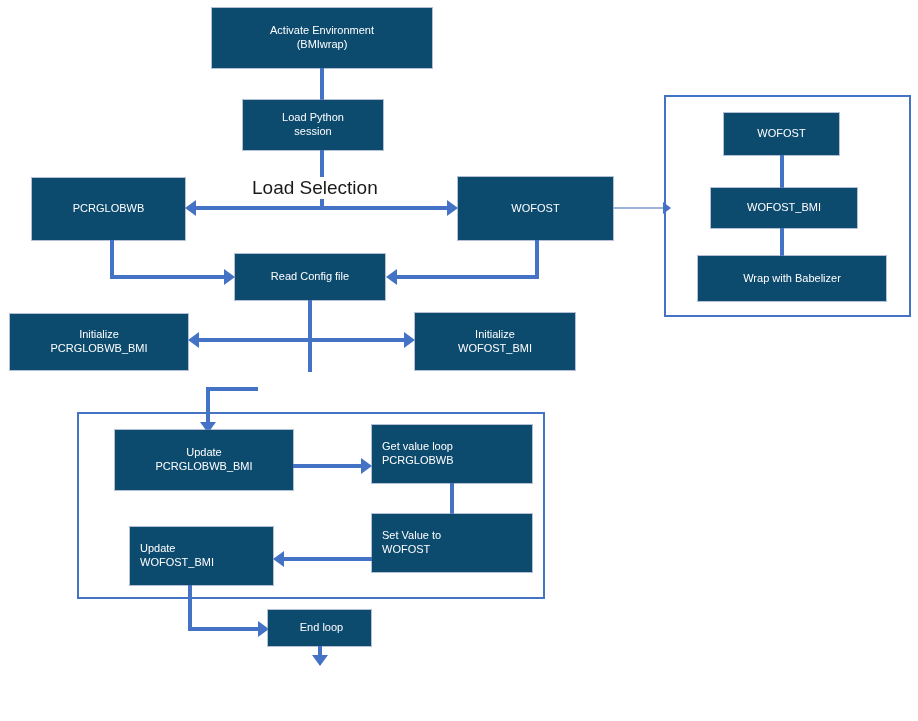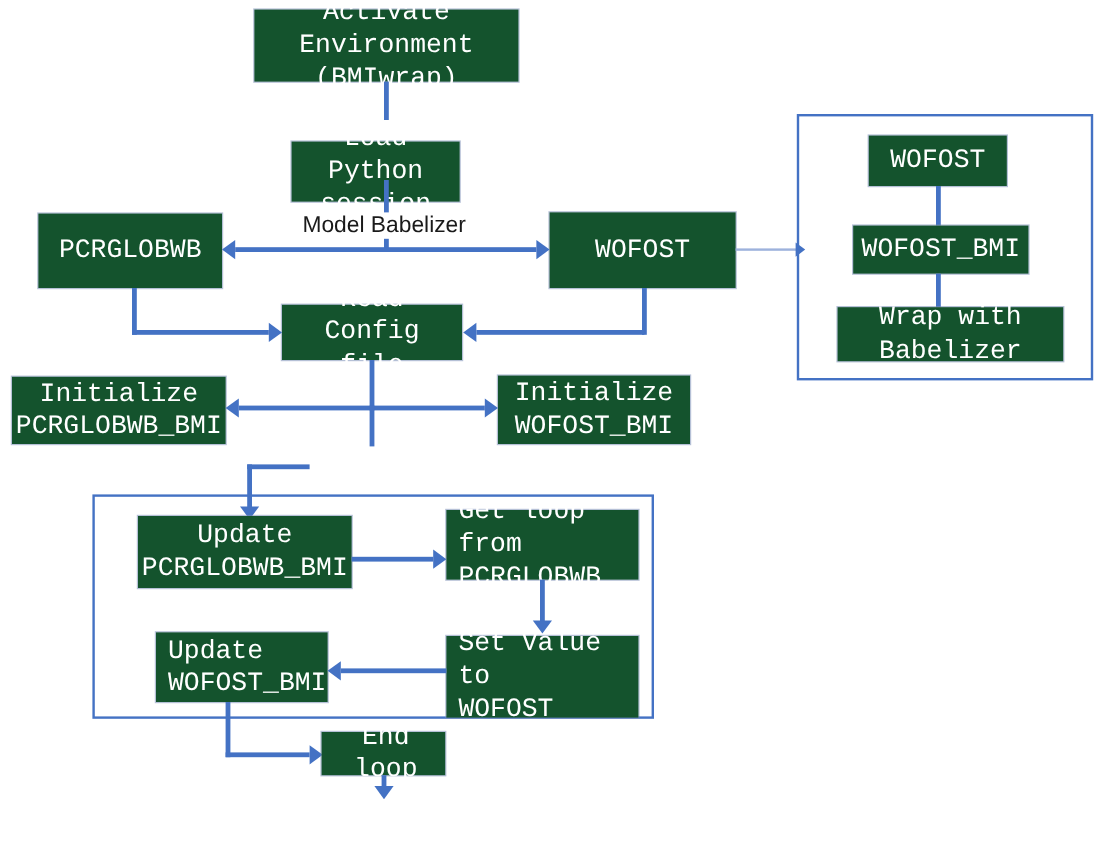--- a/index.html
+++ b/index.html
@@ -11,33 +11,32 @@
   #canvas {
     position: relative;
     width: 918px;
     height: 721px;
     background: #ffffff;
     font-family: "Liberation Sans", sans-serif;
     overflow: hidden;
   }
   .node {
     position: absolute;
-    background: #14532d;
+    background: #0c4a6e;
     color: #ffffff;
     display: flex;
     align-items: center;
     justify-content: center;
     text-align: center;
-    font-size: 22px;
+    font-size: 11px;
     line-height: 1.25;
     box-sizing: border-box;
     padding: 2px 6px;
     white-space: pre-line;
     box-shadow: 0 0 0 1px rgba(120,140,180,0.55);
-    font-family: Liberation Mono, monospace;
   }
   .node.left-align {
     justify-content: flex-start;
     text-align: left;
     padding-left: 10px;
   }
   .group-box {
     position: absolute;
     border: 2px solid #4472C4;
     box-sizing: border-box;
@@ -83,26 +82,26 @@
 </head>
 <body>
 
 <div id="canvas">
 
   <div class="node" style="left:212px; top:8px; width:220px; height:60px;">Activate Environment
 (BMIwrap)</div>
 
   <div class="conn v" style="left:320px; top:68px; height:32px;"></div>
 
-  <div class="node" style="left:243px; top:100px; width:140px; height:50px;margin-top:18px;">Load Python
+  <div class="node" style="left:243px; top:100px; width:140px; height:50px;">Load Python
 session</div>
 
   <div class="conn v" style="left:320px; top:150px; height:60px;"></div>
 
-  <div class="label-text" style="left:248px; top:177px; background:#ffffff; padding:0 4px;">Model Babelizer</div>
+  <div class="label-text" style="left:248px; top:177px; background:#ffffff; padding:0 4px;">Load Selection</div>
 
   <div class="node" style="left:32px; top:178px; width:153px; height:62px;">PCRGLOBWB</div>
 
   <div class="node" style="left:458px; top:177px; width:155px; height:63px;">WOFOST</div>
 
   <div class="conn h" style="left:196px; top:206px; width:251px;"></div>
   <div class="arrow left" style="left:185px; top:200px;"></div>
   <div class="arrow right" style="left:447px; top:200px;"></div>
 
   <div class="conn thin h" style="left:613px; top:207px; width:52px;"></div>
@@ -147,30 +146,30 @@
 
   <div class="conn h" style="left:206px; top:387px; width:52px;"></div>
   <div class="conn v" style="left:206px; top:387px; height:46px;"></div>
   <div class="arrow down" style="left:200px; top:422px;"></div>
 
   <div class="group-box" style="left:77px; top:412px; width:468px; height:187px;"></div>
 
   <div class="node" style="left:115px; top:430px; width:178px; height:60px;">Update
 PCRGLOBWB_BMI</div>
 
-  <div class="node left-align" style="left:372px; top:425px; width:160px; height:58px;">Get loop from
+  <div class="node left-align" style="left:372px; top:425px; width:160px; height:58px;">Get value loop
 PCRGLOBWB</div>
 
   <div class="conn h" style="left:293px; top:464px; width:68px;"></div>
   <div class="arrow right" style="left:361px; top:458px;"></div>
 
   <div class="conn v" style="left:450px; top:483px; height:36px;"></div>
   <div class="arrow down" style="left:444px; top:517px;"></div>
 
-  <div class="node left-align" style="left:372px; top:530px; width:160px; height:68px;">Set Value to
+  <div class="node left-align" style="left:372px; top:514px; width:160px; height:58px;">Set Value to
 WOFOST</div>
 
   <div class="node left-align" style="left:130px; top:527px; width:143px; height:58px;">Update
 WOFOST_BMI</div>
 
   <div class="conn h" style="left:284px; top:557px; width:88px;"></div>
   <div class="arrow left" style="left:273px; top:551px;"></div>
 
   <div class="conn v" style="left:188px; top:585px; height:46px;"></div>
   <div class="conn h" style="left:188px; top:627px; width:70px;"></div>

